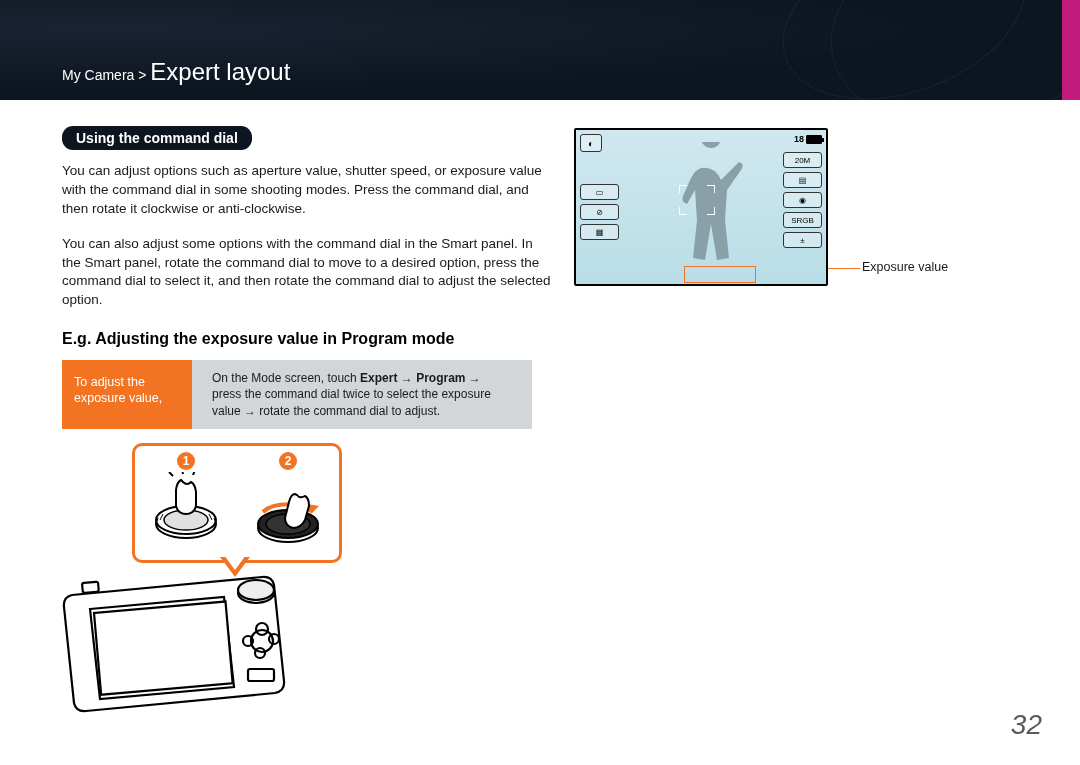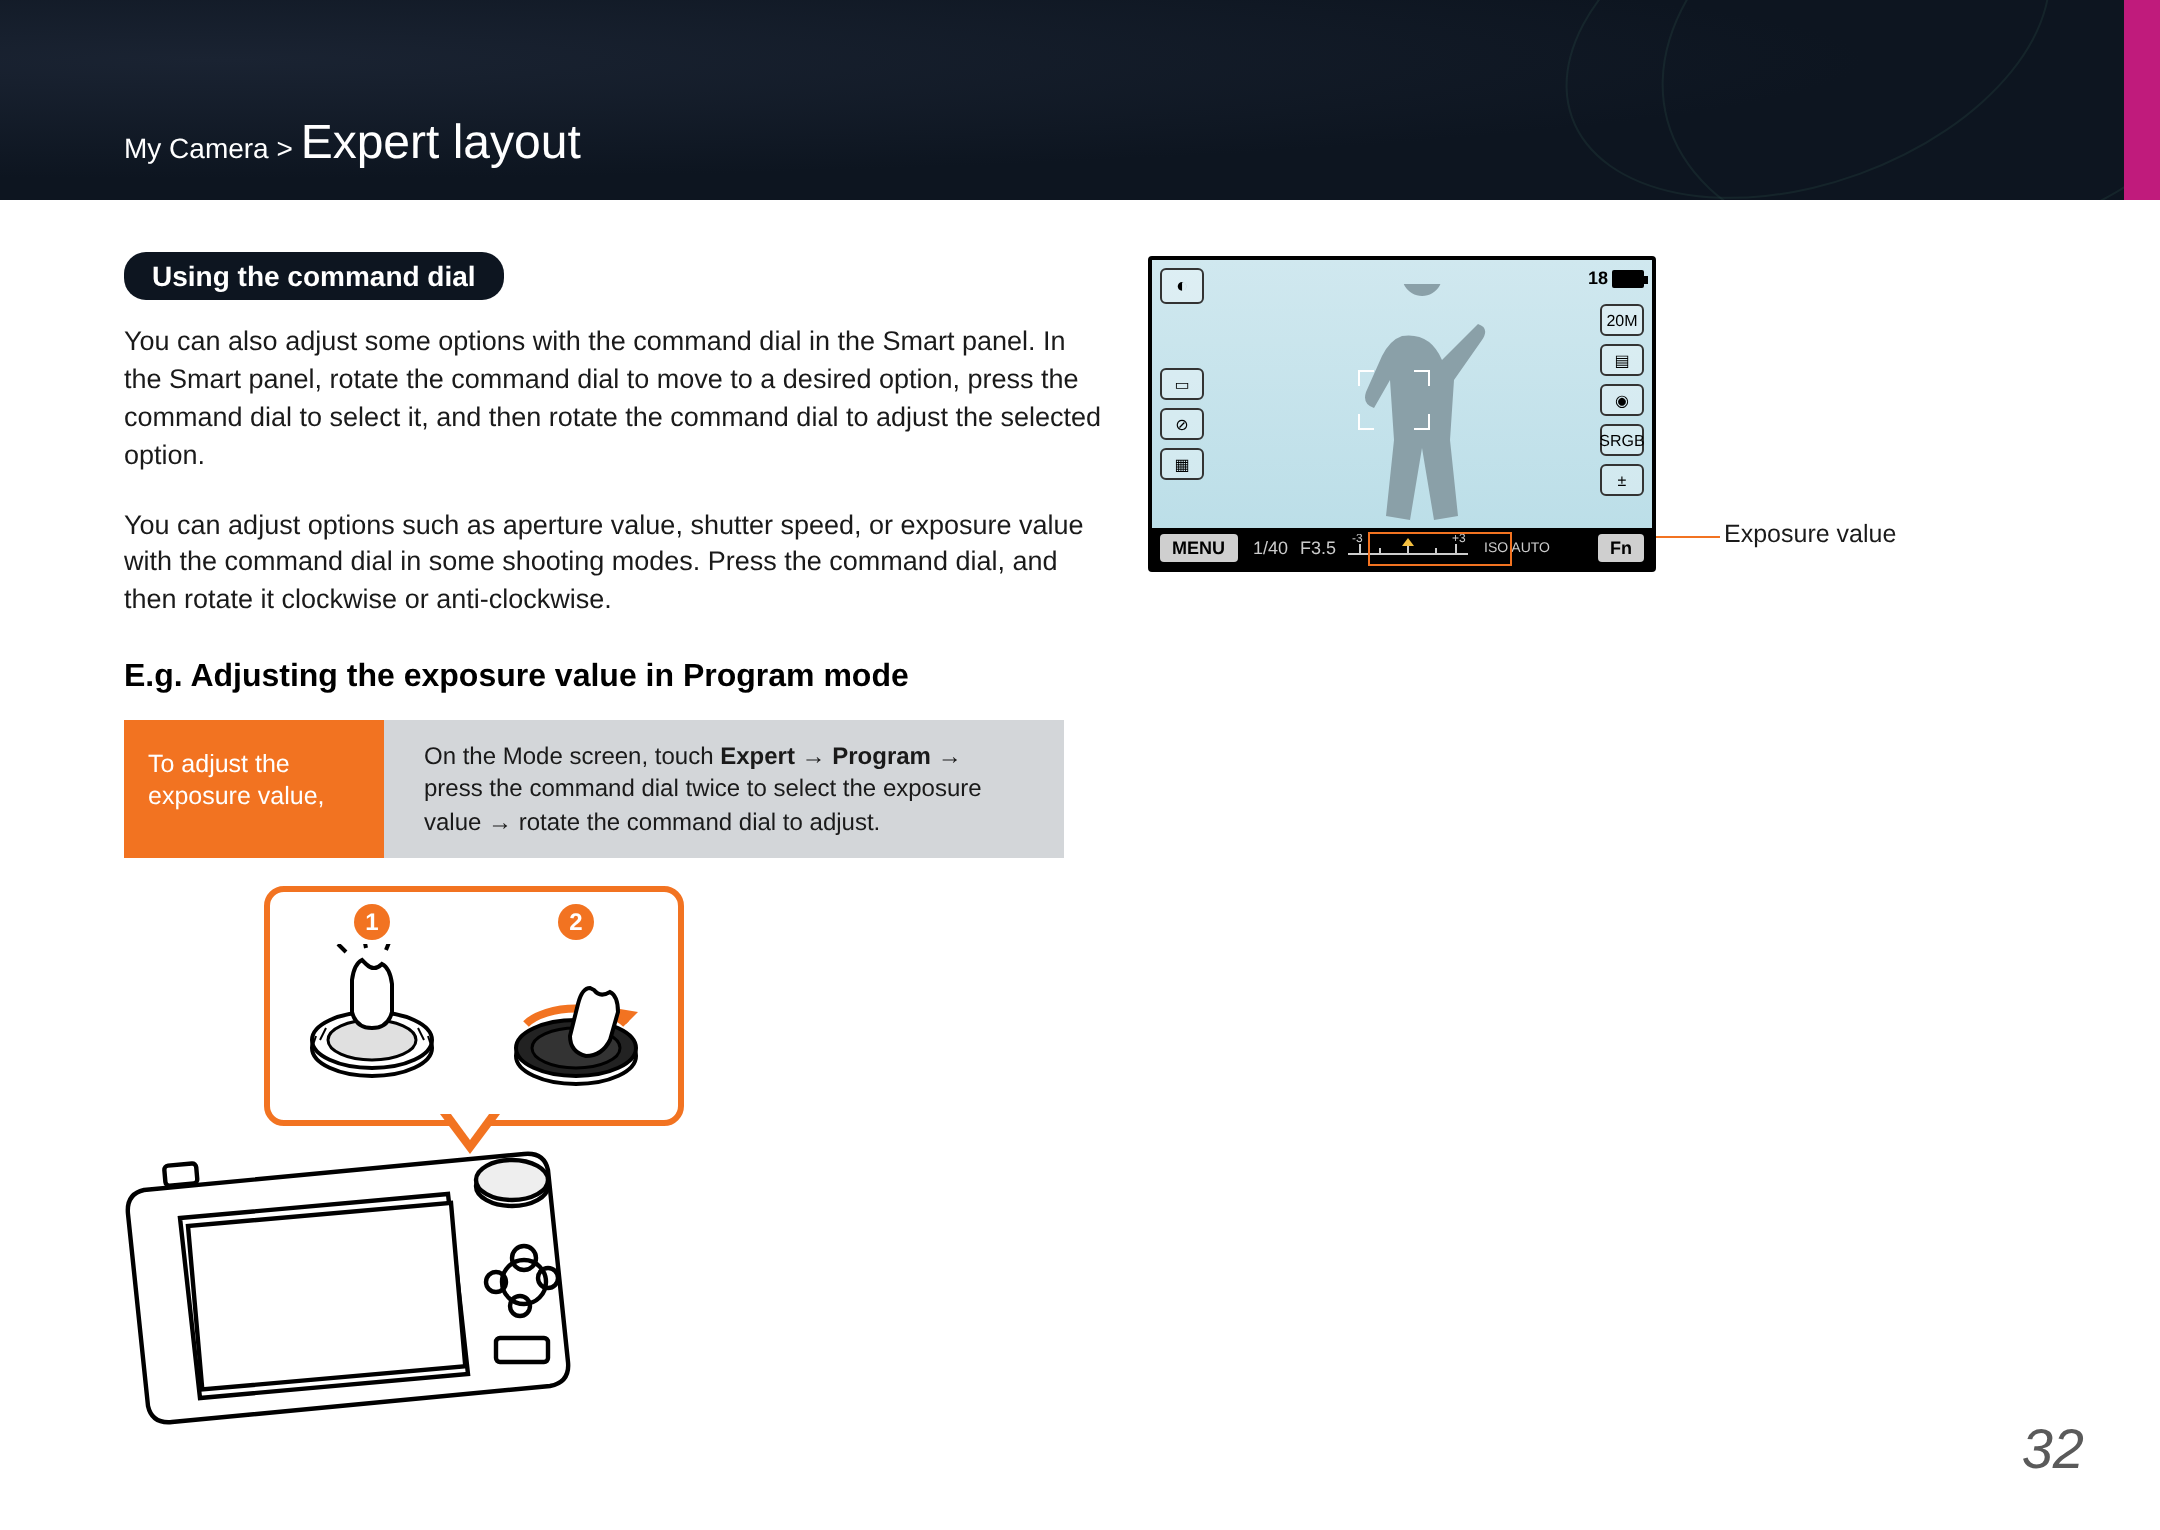--- a/index.html
+++ b/index.html
@@ -252,21 +252,21 @@
   }
   .icon-col-r {
     position: absolute;
     right: 4px;
     top: 22px;
     display: flex;
     flex-direction: column;
     gap: 4px;
   }
   .mini-icon {
-    width: 22px;
+    width: 39px;
     height: 16px;
     border: 1px solid #333;
     border-radius: 3px;
     background: rgba(255,255,255,0.3);
     font-size: 8px;
     display:flex;
     align-items:center;
     justify-content:center;
   }
   .top-right-status {
@@ -337,22 +337,22 @@
 <div class="header">
   <div class="header-swirl"></div>
   <div class="side-accent"></div>
   <div class="breadcrumb">
     <span>My Camera &gt; </span><span class="breadcrumb-title">Expert layout</span>
   </div>
 </div>
 
 <div class="content">
   <div class="section-pill">Using the command dial</div>
+  <p class="body-text">You can adjust options such as aperture value, shutter speed, or exposure value with the command dial in some shooting modes. Press the command dial, and then rotate it clockwise or anti-clockwise.</p>
   <p class="body-text">You can also adjust some options with the command dial in the Smart panel. In the Smart panel, rotate the command dial to move to a desired option, press the command dial to select it, and then rotate the command dial to adjust the selected option.</p>
-  <p class="body-text">You can adjust options such as aperture value, shutter speed, or exposure value with the command dial in some shooting modes. Press the command dial, and then rotate it clockwise or anti-clockwise.</p>
   <div class="subheading">E.g. Adjusting the exposure value in Program mode</div>
 
   <div class="instruction-row">
     <div class="instruction-left">To adjust the exposure value,</div>
     <div class="instruction-right">
       <span>On the Mode screen, touch </span><b>Expert</b><span> → </span><b>Program</b><span> → press the command dial twice to select the exposure value → rotate the command dial to adjust.</span>
     </div>
   </div>
 
   <div class="diagram-area">
@@ -429,39 +429,19 @@
     </div>
     <svg class="silhouette" viewBox="0 0 80 118">
       <path fill="#8aa0a8" d="M 40 6 a 10 10 0 1 1 0.1 0 M 30 26 q -6 2 -10 10 l -8 18 q -2 6 4 8 l 8 -14 l 2 30 l -4 38 l 12 2 l 6 -36 l 6 36 l 12 -2 l -4 -38 l 2 -30 l 14 -20 q 4 -6 -2 -8 l -18 18 q -6 -14 -20 -12 z"></path>
     </svg>
     <div class="af-box">
       <div class="af-corner" style="left:-1px;top:-1px;border-right:none;border-bottom:none"></div>
       <div class="af-corner" style="right:-1px;top:-1px;border-left:none;border-bottom:none"></div>
       <div class="af-corner" style="left:-1px;bottom:-1px;border-right:none;border-top:none"></div>
       <div class="af-corner" style="right:-1px;bottom:-1px;border-left:none;border-top:none"></div>
     </div>
-    <div class="screen-bottom">
-      <div class="screen-btn">MENU</div>
-      <span style="margin-left:4px">1/40</span>
-      <span style="margin-left:6px">F3.5</span>
-      <svg width="64" height="14" style="margin-left:4px">
-        <line x1="2" y1="10" x2="62" y2="10" stroke="#ccc" stroke-width="1"></line>
-        <g stroke="#ccc" stroke-width="1">
-          <line x1="8" y1="5" x2="8" y2="10"></line>
-            <line x1="18" y1="7" x2="18" y2="10"></line>
-          <line x1="32" y1="4" x2="32" y2="10"></line>
-            <line x1="46" y1="7" x2="46" y2="10"></line>
-          <line x1="56" y1="5" x2="56" y2="10"></line>
-        </g>
-        <polygon points="32,2 29,6 35,6" fill="#f5c040"></polygon>
-        <text x="4" y="4" font-size="6" fill="#ccc">-3</text>
-        <text x="54" y="4" font-size="6" fill="#ccc">+3</text>
-      </svg>
-      <span style="margin-left:6px;font-size:7px">ISO AUTO</span>
-      <div class="screen-btn" style="margin-left:auto">Fn</div>
-    </div>
     <div class="screen-ev"></div>
   </div>
 </div>
 <div class="callout-line"></div>
 <div class="callout-label">Exposure value</div>
 
 <div class="page-number">32</div>
 
 </body></html>

